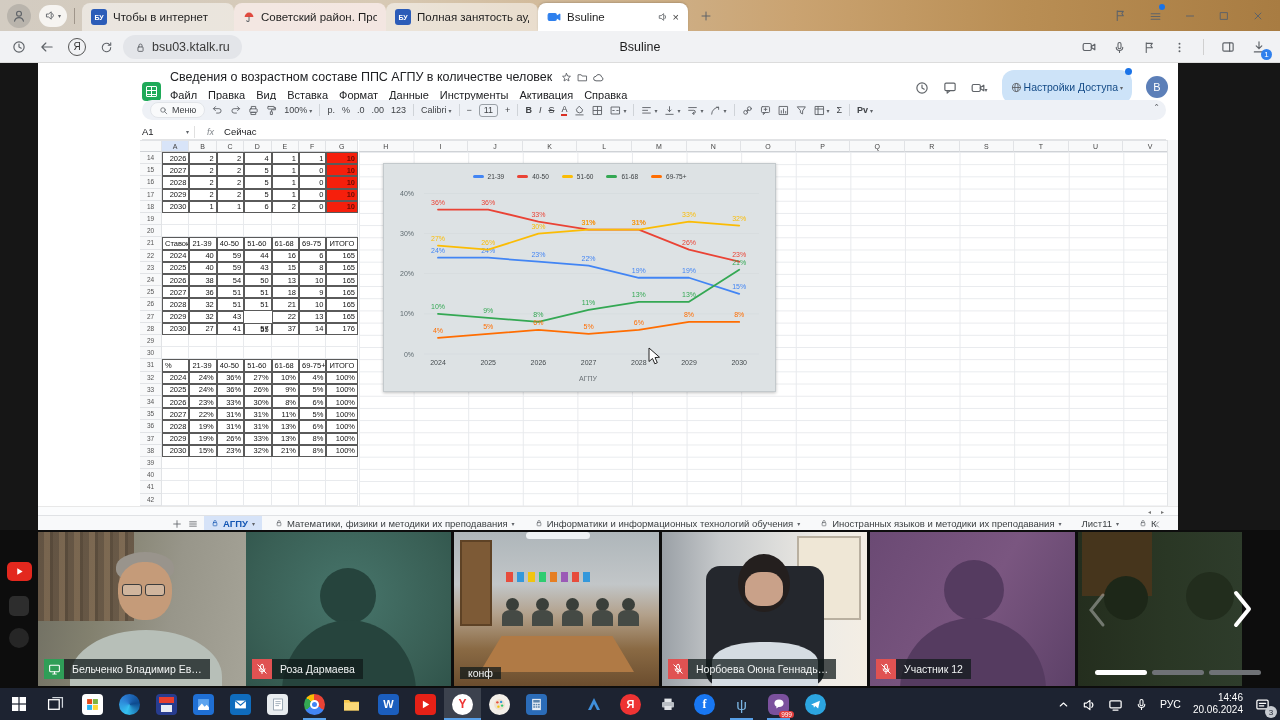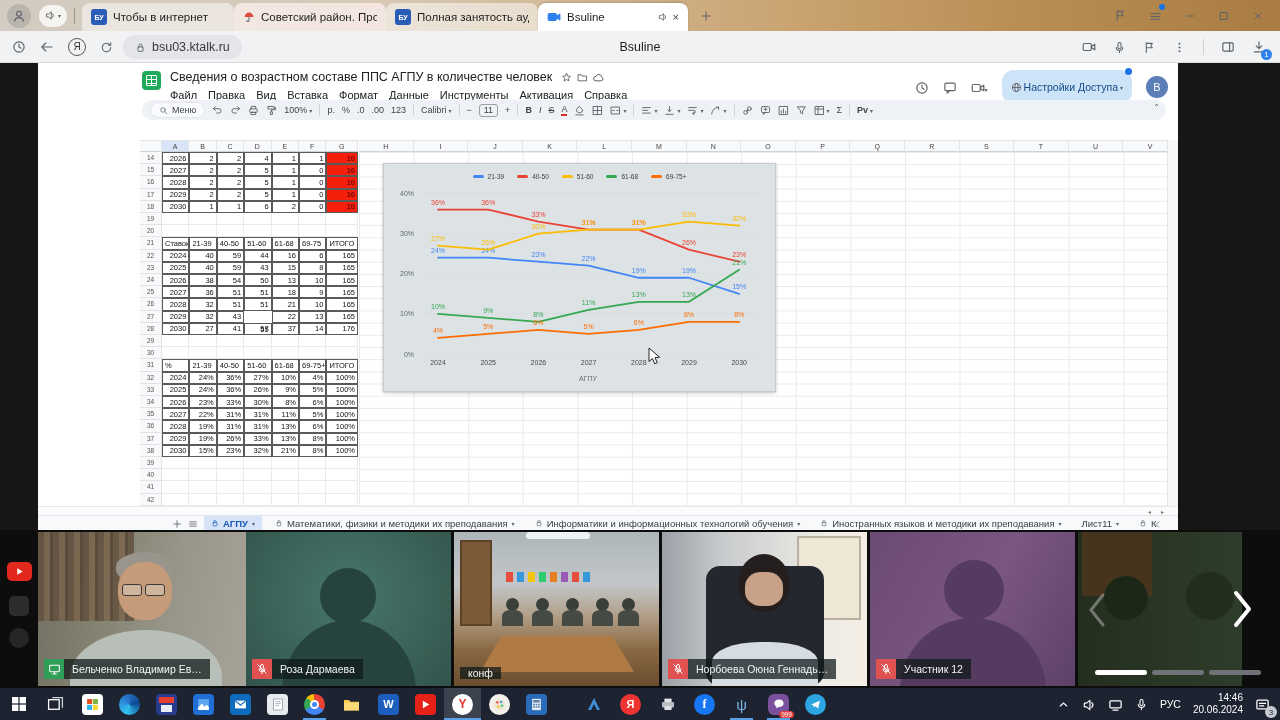--- a/index.html
+++ b/index.html
@@ -29,21 +29,21 @@
   .urlpill{height:24px;background:#e3e5e9;border-radius:13px;display:flex;align-items:center;gap:6px;padding:0 12px;margin-left:10px;}
   .urltext{font-size:12.5px;color:#3a3a3a;}
   #btitle{position:absolute;left:0;right:0;text-align:center;font-size:12.5px;color:#1d1d1d;pointer-events:none;}
   .bt-right{margin-left:auto;display:flex;align-items:center;gap:17px;padding-right:14px;position:relative;z-index:2;}
   .dlbadge{position:relative;}
   .dlbadge .bd{position:absolute;right:-6px;bottom:-4px;background:#2f80ed;color:#fff;font-size:8px;width:11px;height:11px;border-radius:50%;display:flex;align-items:center;justify-content:center;}
 
   
   #stage{position:absolute;left:0;top:63px;width:1280px;height:467px;background:#161616;}
   #sheets{position:absolute;left:38px;top:0;width:1140px;height:467px;background:#fff;overflow:hidden;}
-  #sh-head{position:absolute;left:104px;top:5px;display:flex;gap:9px;}
+  #sh-head{position:absolute;left:104px;top:5px;display:flex;gap:9px;align-items:flex-end;}
   .gs-icon{width:19px;height:19px;border-radius:4px;background:#1faa59;position:relative;flex:none;margin-top:3px;}
   .gs-icon:before{content:"";position:absolute;left:4px;top:4px;right:4px;bottom:4px;
     background:linear-gradient(#fff 0 1.5px,transparent 1.5px) 0 3px/100% 4px no-repeat padding-box,
     linear-gradient(#fff 0 1.5px,transparent 1.5px) 0 7px/100% 2px no-repeat,
     linear-gradient(90deg,#fff 0 1.5px,transparent 1.5px) 4px 0/2px 100% no-repeat;
     border:1.5px solid #fff;border-radius:1px;}
   #doc-title-row{display:flex;align-items:center;gap:9px;}
   #doc-title{font-size:12.5px;color:#202124;}
   #menubar{display:flex;gap:11px;margin-top:3px;}
   .menu-item{font-size:11px;color:#202124;}
@@ -484,20 +484,29 @@
             <span style="">Σ</span>
           </span>
           <span class="tb-sep"></span>
           <span class="tb-it">
             <span style="font-weight:bold;">Pv</span>
             <span class="caret">▾</span>
           </span>
         </div>
       <div id="tb-collapse">⌃</div>
 
+      <div id="formulabar">
+        <span id="namebox">
+          <span>A1</span>
+          <span class="caret">▾</span>
+        </span>
+        <span style="width:1px;height:12px;background:#e0e0e0;"></span>
+        <span class="fx">fx</span>
+        <span>Сейчас</span>
+      </div>
 
       <div id="colheads">
           <div class="colh" style="left:102px;width:22px;"></div>
           <div class="colh sel" style="left:124px;width:27.4px;">A</div>
           <div class="colh" style="left:151.4px;width:27.4px;">B</div>
           <div class="colh" style="left:178.8px;width:27.4px;">C</div>
           <div class="colh" style="left:206.2px;width:27.4px;">D</div>
           <div class="colh" style="left:233.6px;width:27.4px;">E</div>
           <div class="colh" style="left:261px;width:27.4px;">F</div>
           <div class="colh" style="left:288.4px;width:31.6px;">G</div>

